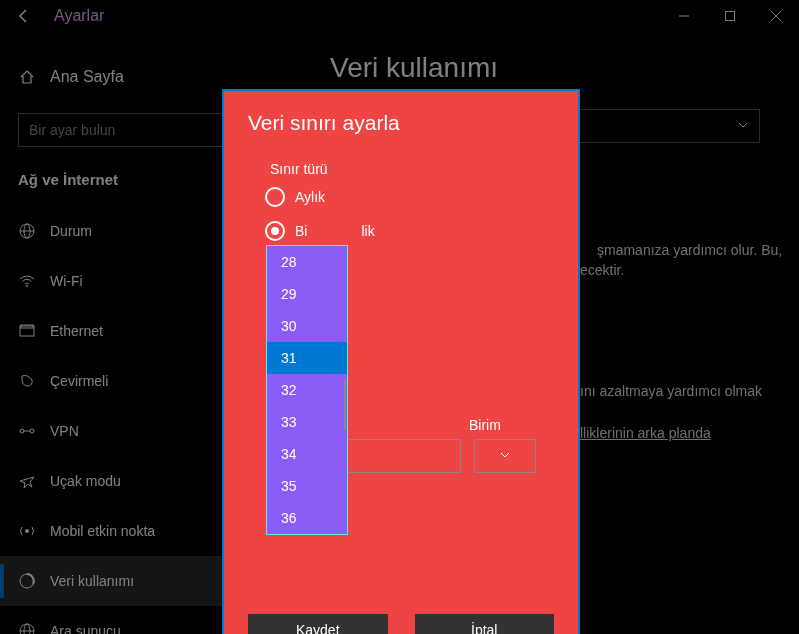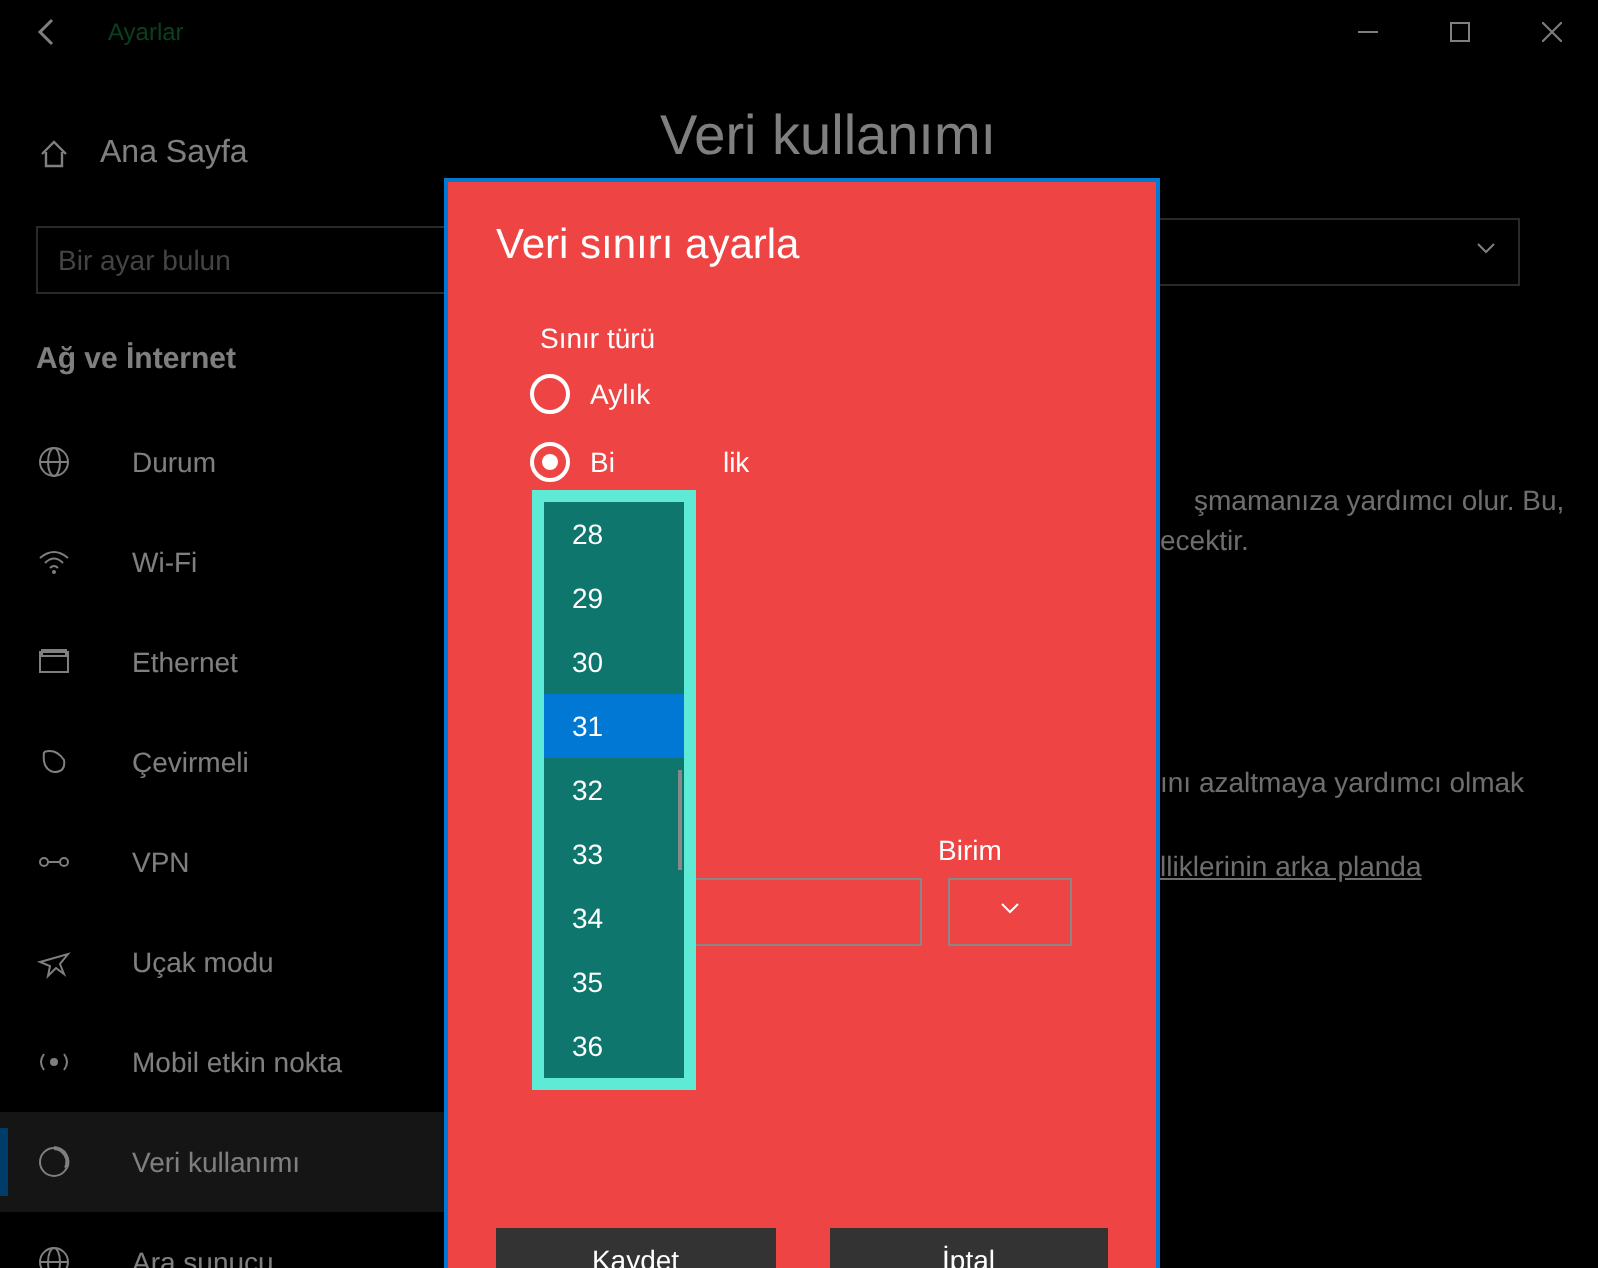--- a/index.html
+++ b/index.html
@@ -1,32 +1,32 @@
 <!DOCTYPE html>
 <html><head>
 <meta charset="utf-8">
 <style>
 * { margin: 0; padding: 0; box-sizing: border-box; font-family: "Segoe UI", Arial, sans-serif; }
 body { background: #000; color: #fff; width: 799px; height: 634px; overflow: hidden; position: relative; }
 
 
 .titlebar { display: flex; align-items: center; height: 32px; background: #000; }
 .titlebar-back { width: 48px; height: 32px; display: flex; align-items: center; justify-content: center; color: #fff; }
-.titlebar-title { font-size: 12px; color: #15803d; margin-left: 6px; text-align: center; }
+.titlebar-title { font-size: 16px; color: #f0abfc; margin-left: 6px; text-align: center; }
 .titlebar-controls { margin-left: auto; display: flex; }
 .titlebar-btn { width: 46px; height: 32px; display: flex; align-items: center; justify-content: center; color: #fff; }
 
 
 .sidebar { position: absolute; left: 0; top: 32px; bottom: 0; width: 300px; background: #000; padding-top: 25px; }
 .home-row { display: flex; align-items: center; height: 40px; padding-left: 18px; gap: 14px; }
 .search-box { margin: 16px 18px 18px 18px; height: 34px; border: 1px solid #555; background: transparent; display: flex; padding: 0 10px; }
 .search-input { flex: 1; background: transparent; border: none; outline: none; color: #aaa; font-size: 14px; }
 .search-input::placeholder { color: #888; }
 .section-title { font-size: 15px; font-weight: 600; padding: 6px 18px 18px 18px; }
-.nav-item { display: flex; align-items: center; height: 50px; padding-left: 18px; gap: 30px; font-size: 14px; color: #fff; position: relative; }
+.nav-item { display: flex; align-items: center; height: 50px; padding-left: 18px; gap: 14px; font-size: 14px; color: #fff; position: relative; }
 .nav-item.active { background: #2a2a2a; }
 .nav-item.active::before { content: ""; position: absolute; left: 0; top: 8px; bottom: 8px; width: 4px; background: #0078d4; }
 .nav-icon { width: 18px; height: 18px; display: flex; align-items: center; justify-content: center; color: #fff; }
 
 
 .main { position: absolute; left: 300px; right: 0; top: 32px; bottom: 0; padding: 20px 30px; }
 .page-title { font-size: 28px; font-weight: 300; margin-bottom: 25px; }
 .dropdown-big { width: 430px; height: 34px; border: 1px solid #555; display: flex; align-items: center; justify-content: flex-end; padding: 0 10px; }
 .link-text { color: #3fa7ff; font-size: 14px; }
 .question-title { font-size: 20px; font-weight: 600; margin-top: 45px; margin-bottom: 12px; }
@@ -41,21 +41,21 @@
 .radio-row { display: flex; align-items: center; gap: 10px; margin-left: 17px; margin-bottom: 14px; font-size: 14px; }
 .radio-circle { width: 20px; height: 20px; border: 2px solid #fff; border-radius: 50%; display: flex; align-items: center; justify-content: center; }
 .radio-circle.sel::after { content: ""; width: 8px; height: 8px; background: #fff; border-radius: 50%; }
 .unit-label { font-size: 14px; position: absolute; left: 245px; top: 326px; }
 .unit-select { position: absolute; left: 250px; top: 348px; width: 62px; height: 34px; border: 1px solid #888; display: flex; align-items: center; justify-content: center; }
 .text-input-outline { position: absolute; left: 45px; top: 348px; width: 192px; height: 34px; border: 1px solid #888; }
 .dialog-buttons { position: absolute; left: 24px; right: 24px; bottom: 20px; display: flex; gap: 27px; }
 .dialog-btn { flex: 1; height: 32px; background: #333; color: #fff; border: none; font-size: 14px; }
 
 
-.flyout { position: absolute; left: 266px; top: 245px; width: 82px; background: #0f766e; border: 6px solid #5eead4; z-index: 100; text-align: center; }
+.flyout { position: absolute; left: 266px; top: 245px; width: 82px; background: #8b5cf6; border: 1px solid #5eead4; z-index: 100; text-align: center; }
 .flyout-item { height: 32px; display: flex; align-items: center; padding-left: 14px; font-size: 14px; color: #fff; }
 .flyout-item.sel { background: #0078d4; }
 .flyout-scroll { position: absolute; right: 1px; top: 134px; width: 2px; height: 50px; background: #888; }
 
 
 .snippet { position: absolute; font-size: 14px; color: #ddd; white-space: nowrap; }
 </style>
 </head>
 <body>
 

